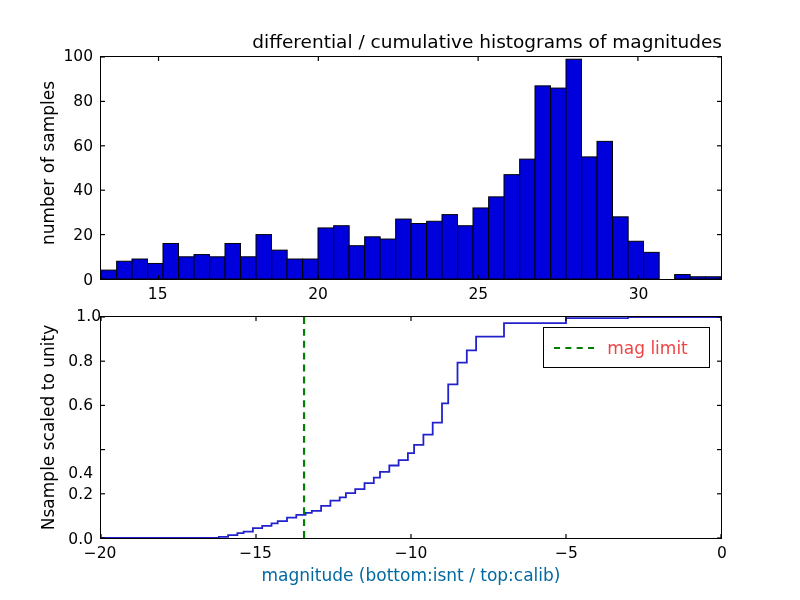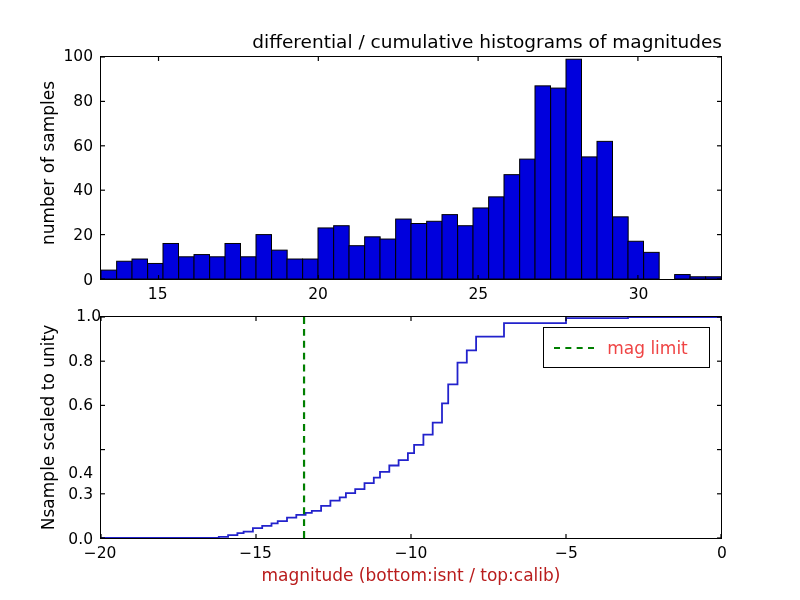--- a/index.html
+++ b/index.html
@@ -73,21 +73,21 @@
     width: 223px;
     text-align: center;
   }
   .xlabel {
     position: absolute;
     left: 100px;
     top: 565px;
     width: 622px;
     text-align: center;
     font-size: 17px;
-    color: #b91c1c;
+    color: #0369a1;
     white-space: nowrap;
   }
   .ticklabel {
     position: absolute;
     font-size: 15.5px;
     color: #000;
     white-space: nowrap;
   }
   .ticklabel.y {
     text-align: right;
@@ -253,21 +253,21 @@
     <div class="ticklabel y" style="left: 93px; top: 235.2px;">20</div>
     <div class="ticklabel y" style="left: 93px; top: 190.4px;">40</div>
     <div class="ticklabel y" style="left: 93px; top: 145.6px;">60</div>
     <div class="ticklabel y" style="left: 93px; top: 100.8px;">80</div>
     <div class="ticklabel y" style="left: 93px; top: 56px;">100</div>
     <div class="ticklabel x" style="left: 157.711px; top: 285px;">15</div>
     <div class="ticklabel x" style="left: 318.021px; top: 285px;">20</div>
     <div class="ticklabel x" style="left: 478.33px; top: 285px; text-align: center;">25</div>
     <div class="ticklabel x" style="left: 638.639px; top: 285px;">30</div>
     <div class="ticklabel y" style="left: 93px; top: 539px; text-align: right;">0.0</div>
-    <div class="ticklabel y" style="left: 93px; top: 494.4px;">0.3</div>
+    <div class="ticklabel y" style="left: 93px; top: 494.4px;">0.2</div>
     <div class="ticklabel y" style="left: 93px; top: 473px;">0.4</div>
     <div class="ticklabel y" style="left: 93px; top: 405.2px;">0.6</div>
     <div class="ticklabel y" style="left: 93px; top: 360.6px;">0.8</div>
     <div class="ticklabel y" style="left: 101px; top: 316px;">1.0</div>
     <div class="ticklabel x" style="left: 100px; top: 544px;">−20</div>
     <div class="ticklabel x" style="left: 255.5px; top: 544px;">−15</div>
     <div class="ticklabel x" style="left: 411px; top: 544px;">−10</div>
     <div class="ticklabel x" style="left: 566.5px; top: 544px;">−5</div>
     <div class="ticklabel x" style="left: 722px; top: 544px;">0</div>
   </div>

